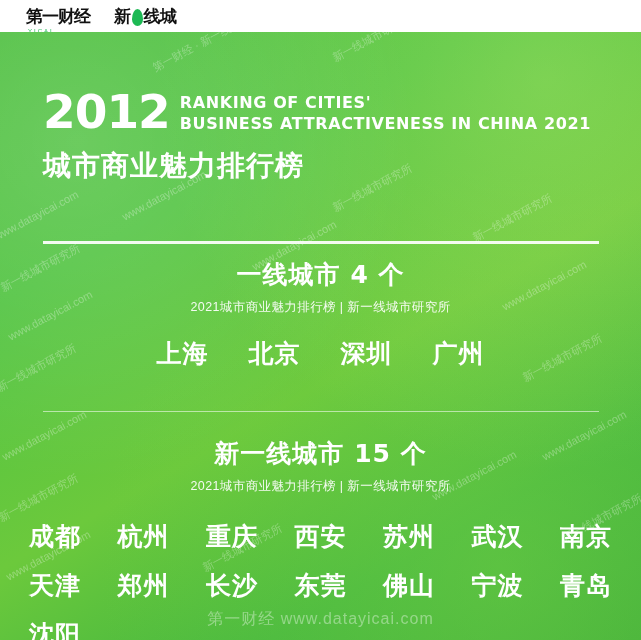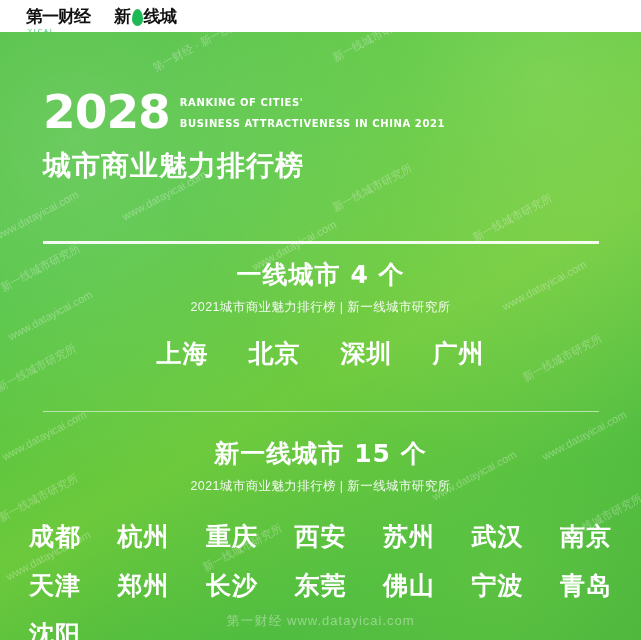--- a/index.html
+++ b/index.html
@@ -120,21 +120,21 @@
     color: #ffffff;
     letter-spacing: -1px;
     padding-top: 6px;
   }
   .eng {
     margin-left: 10px;
     padding-top: 8px;
   }
   .eng div {
     font-family: "DejaVu Sans", sans-serif;
-    font-size: 10px;
+    font-size: 16px;
     font-weight: bold;
     letter-spacing: 0.6px;
     color: #ffffff;
     line-height: 21px;
     white-space: nowrap;
   }
   .cn-title {
     margin-top: 6px;
     font-size: 28px;
     line-height: 52px;
@@ -213,21 +213,21 @@
   .city-row.tier1 .city { width: auto; }
   .filler { width: 58px; }
 
   
   .bottom-wm {
     position: absolute;
     left: 0; bottom: 10px;
     width: 641px;
     text-align: center;
     color: rgba(255,255,255,0.38);
-    font-size: 13px;
+    font-size: 16px;
     letter-spacing: 1px;
   }
 </style>
 </head>
 <body>
 
 <div id="page">
 
   <div class="topbar">
     <div class="logo-yicai">
@@ -263,21 +263,21 @@
       <div class="wm rot" style="left:500px; top:270px;">www.datayicai.com</div>
       <div class="wm rot" style="left:520px; top:340px;">新一线城市研究所</div>
       <div class="wm rot" style="left:540px; top:420px;">www.datayicai.com</div>
       <div class="wm rot" style="left:560px; top:500px;">新一线城市研究所</div>
       <div class="wm rot" style="left:430px; top:460px;">www.datayicai.com</div>
       <div class="wm rot" style="left:200px; top:530px;">新一线城市研究所</div>
     </div>
 
     <div class="title-wrap">
       <div class="title-top">
-        <div class="year">2028</div>
+        <div class="year">2012</div>
         <div class="eng">
           <div>RANKING OF CITIES'</div>
           <div>BUSINESS ATTRACTIVENESS IN CHINA 2021</div>
         </div>
       </div>
       <div class="cn-title">城市商业魅力排行榜</div>
       <div class="title-underline"></div>
     </div>
 
     <div class="section" style="top:226px;">

